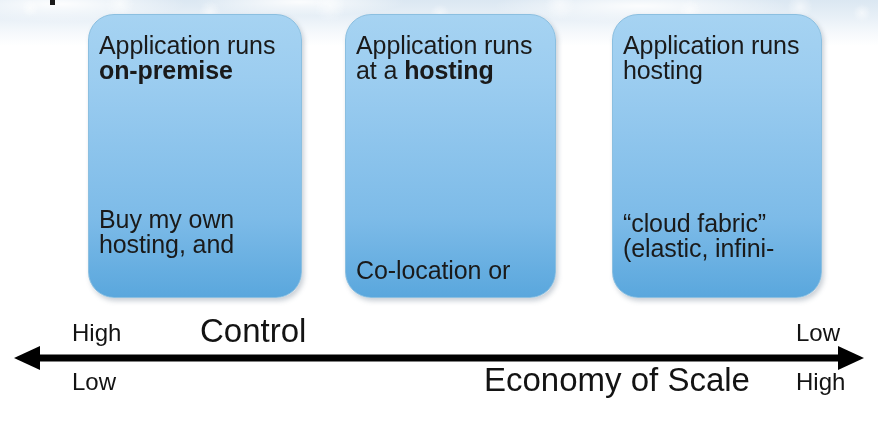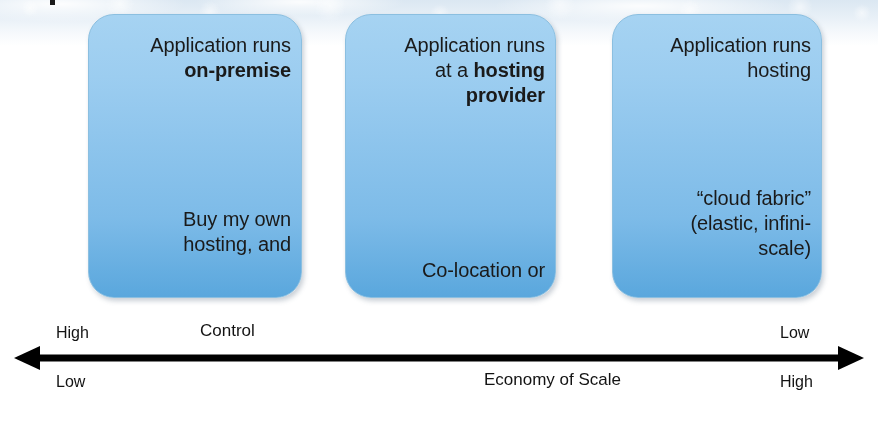--- a/index.html
+++ b/index.html
@@ -72,23 +72,23 @@
     align-items: center;
     padding: 16px 10px 10px 10px;
   }
   #box-0 { left: 88px;  width: 214px; }
   #box-1 { left: 345px; width: 211px; }
   #box-2 { left: 612px; width: 210px; }
 
   .box-top-text,
   .box-bottom-text {
     width: 100%;
-    text-align: right;
+    text-align: left;
     color: #1a1a1a;
-    font-size: 20px;
+    font-size: 25px;
     line-height: 25px;
     letter-spacing: -0.1px;
   }
   .box-top-text { margin-top: 2px; }
   .box-bottom-text { margin-top: auto; margin-bottom: 4px; }
   #box-1 .box-bottom-text { }
   #box-2 .box-bottom-text { margin-bottom: 26px; }
   #box-0 .box-bottom-text { margin-bottom: 30px; }
   .bold-word { font-weight: bold; }
 
@@ -101,25 +101,26 @@
     height: 28px;
   }
 
   
   .axis-label {
     position: absolute;
     color: #131313;
     white-space: nowrap;
   }
   .endpoint-label {
-    font-size: 16px;
+    font-size: 24px;
     line-height: 22px;
+    margin-left: 16px;
   }
   .measure-label {
-    font-size: 17px;
+    font-size: 33px;
     line-height: 28px;
   }
   #control-high  { left: 56px;  top: 322px; }
   #control-title { left: 200px; top: 317px; }
   #control-low   { left: 780px; top: 322px; }
 
   #economy-low   { left: 56px;  top: 371px; }
   #economy-title { left: 484px; top: 366px; }
   #economy-high  { left: 780px; top: 371px; }
 </style>
@@ -138,36 +139,34 @@
   <div class="box-bottom-text">
     <div>Buy my own</div>
     <div>hosting, and</div>
   </div>
 </div>
 
 <div class="box" id="box-1">
   <div class="box-top-text">
     <div>Application runs</div>
     <div><span>at a </span><span class="bold-word">hosting</span></div>
-    <div class="bold-word">provider</div>
   </div>
   <div class="box-bottom-text">
     <div>Co-location or</div>
   </div>
 </div>
 
 <div class="box" id="box-2">
   <div class="box-top-text">
     <div>Application runs</div>
     <div>hosting</div>
   </div>
   <div class="box-bottom-text">
     <div>“cloud fabric”</div>
     <div>(elastic, infini-</div>
-    <div>scale)</div>
   </div>
 </div>
 
 <svg id="axis" viewBox="0 0 850 28">
   <line x1="22" y1="14" x2="828" y2="14" stroke="#000000" stroke-width="7"></line>
   <polygon points="0,14 26,2 26,26" fill="#000000"></polygon>
   <polygon points="850,14 824,2 824,26" fill="#000000"></polygon>
 </svg>
 
 <div class="axis-label endpoint-label" id="control-high">High</div>

